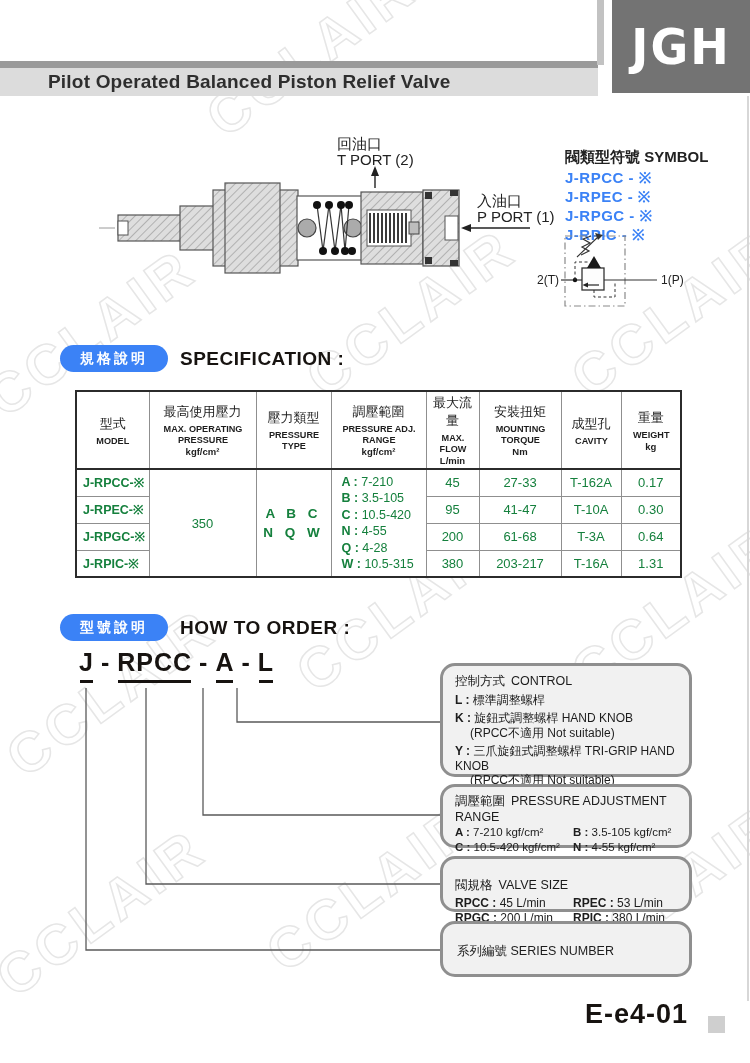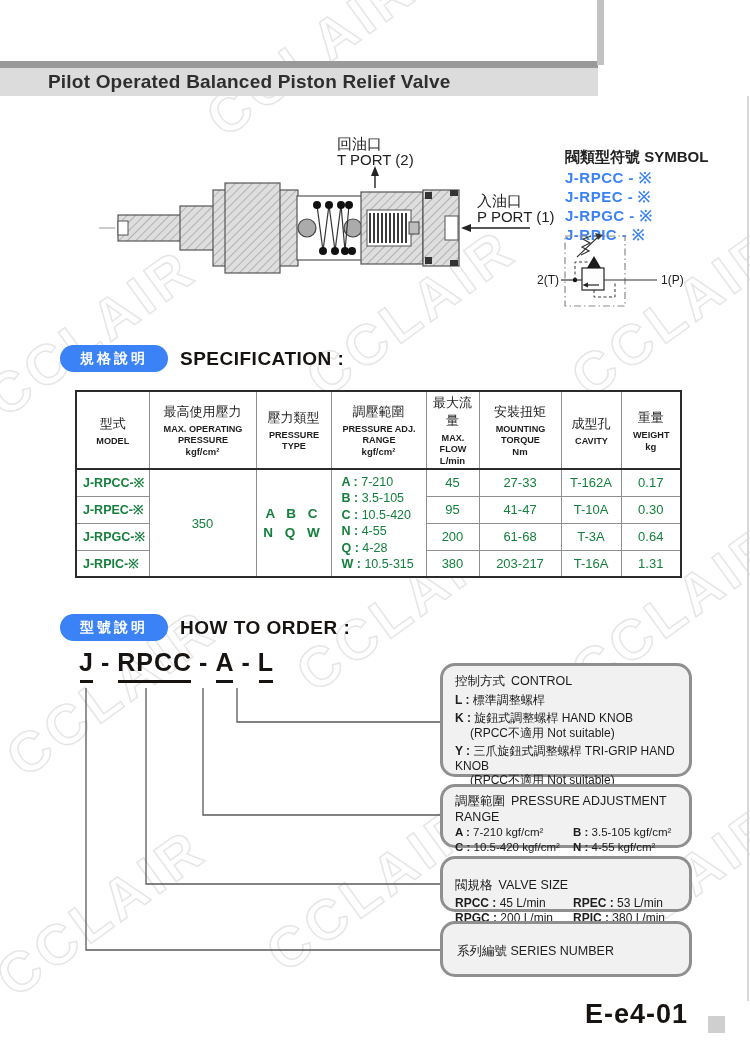--- a/index.html
+++ b/index.html
@@ -107,20 +107,23 @@
 <span class="wm" style="left:250px; top:855px;">CCLAIR</span>
 <span class="wm" style="left:555px; top:855px;">CCLAIR</span>
 <span class="wm" style="left:-20px; top:880px;">CCLAIR</span>
 
 <div class="layer">
 
   <div class="abs hdr-bar"></div>
   <div class="abs hdr-band"></div>
   <div class="abs en-title">Pilot Operated Balanced Piston Relief Valve</div>
   <div class="abs hdr-stripe"></div>
+  <div class="abs logo-box">
+    <span class="logo-text">JGH</span>
+  </div>
   <div class="abs page-edge"></div>
 
   <div class="abs drawing">
     <svg width="470" height="150" viewBox="0 0 470 150">
       <defs>
         <pattern id="hatch" width="6" height="6" patternUnits="userSpaceOnUse" patternTransform="rotate(45)">
           <rect width="6" height="6" fill="#dedede"></rect>
           <line x1="0" y1="0" x2="0" y2="6" stroke="#8c8c8c" stroke-width="1.1"></line>
         </pattern>
       </defs>

